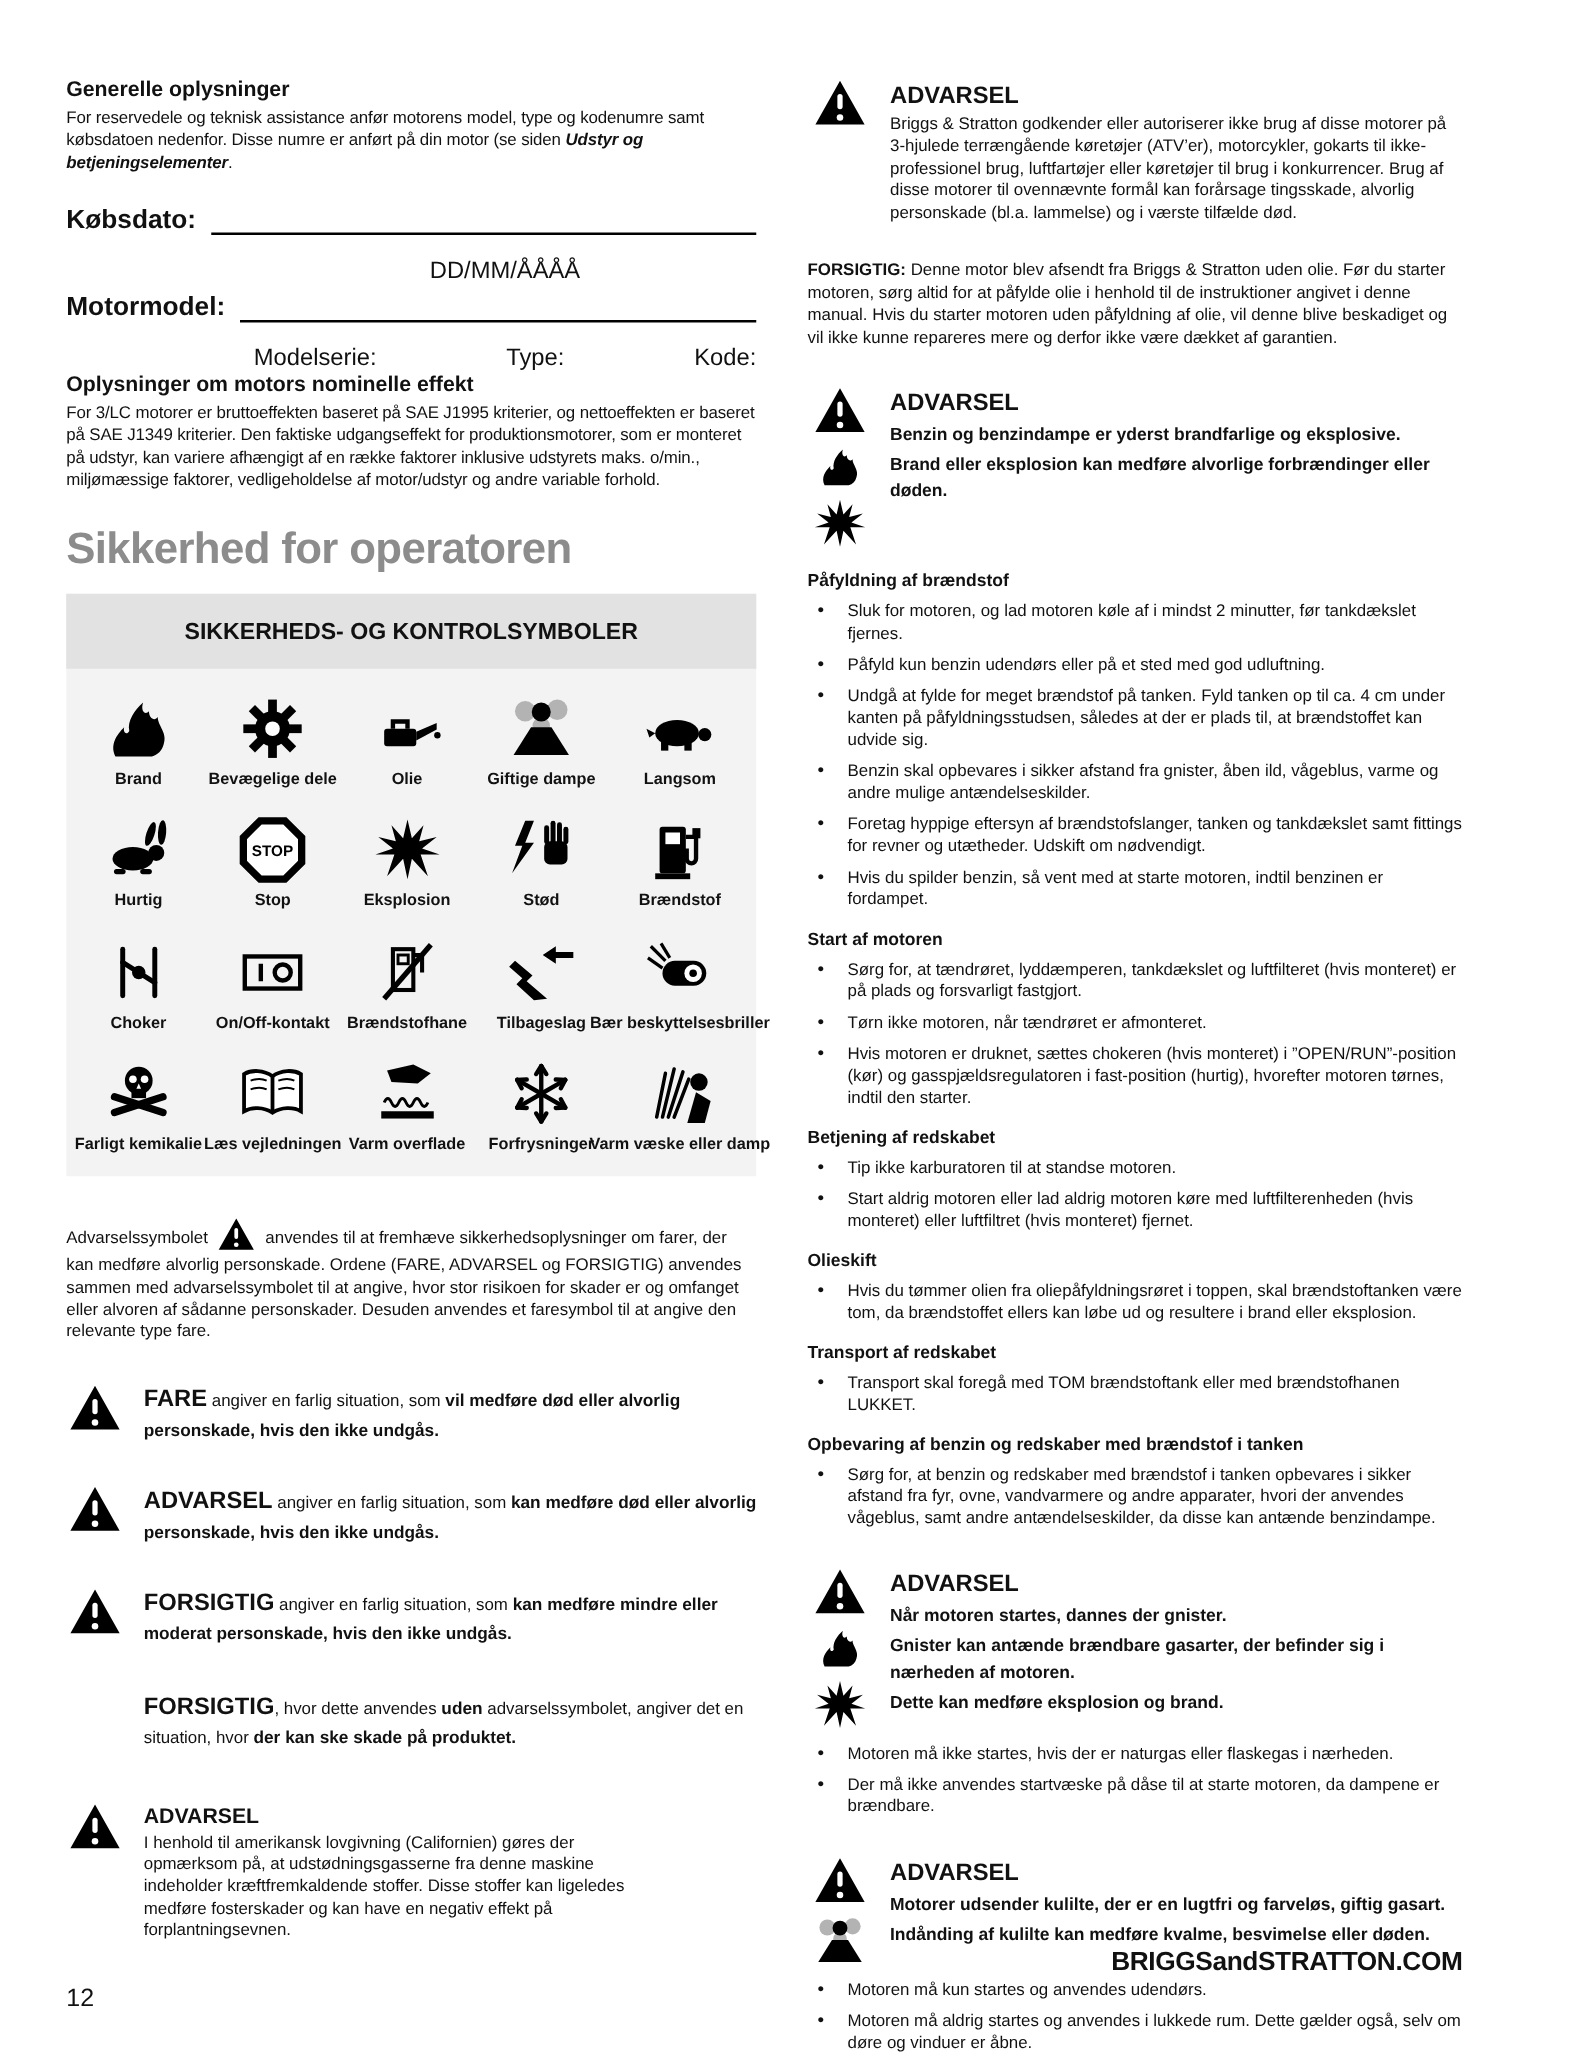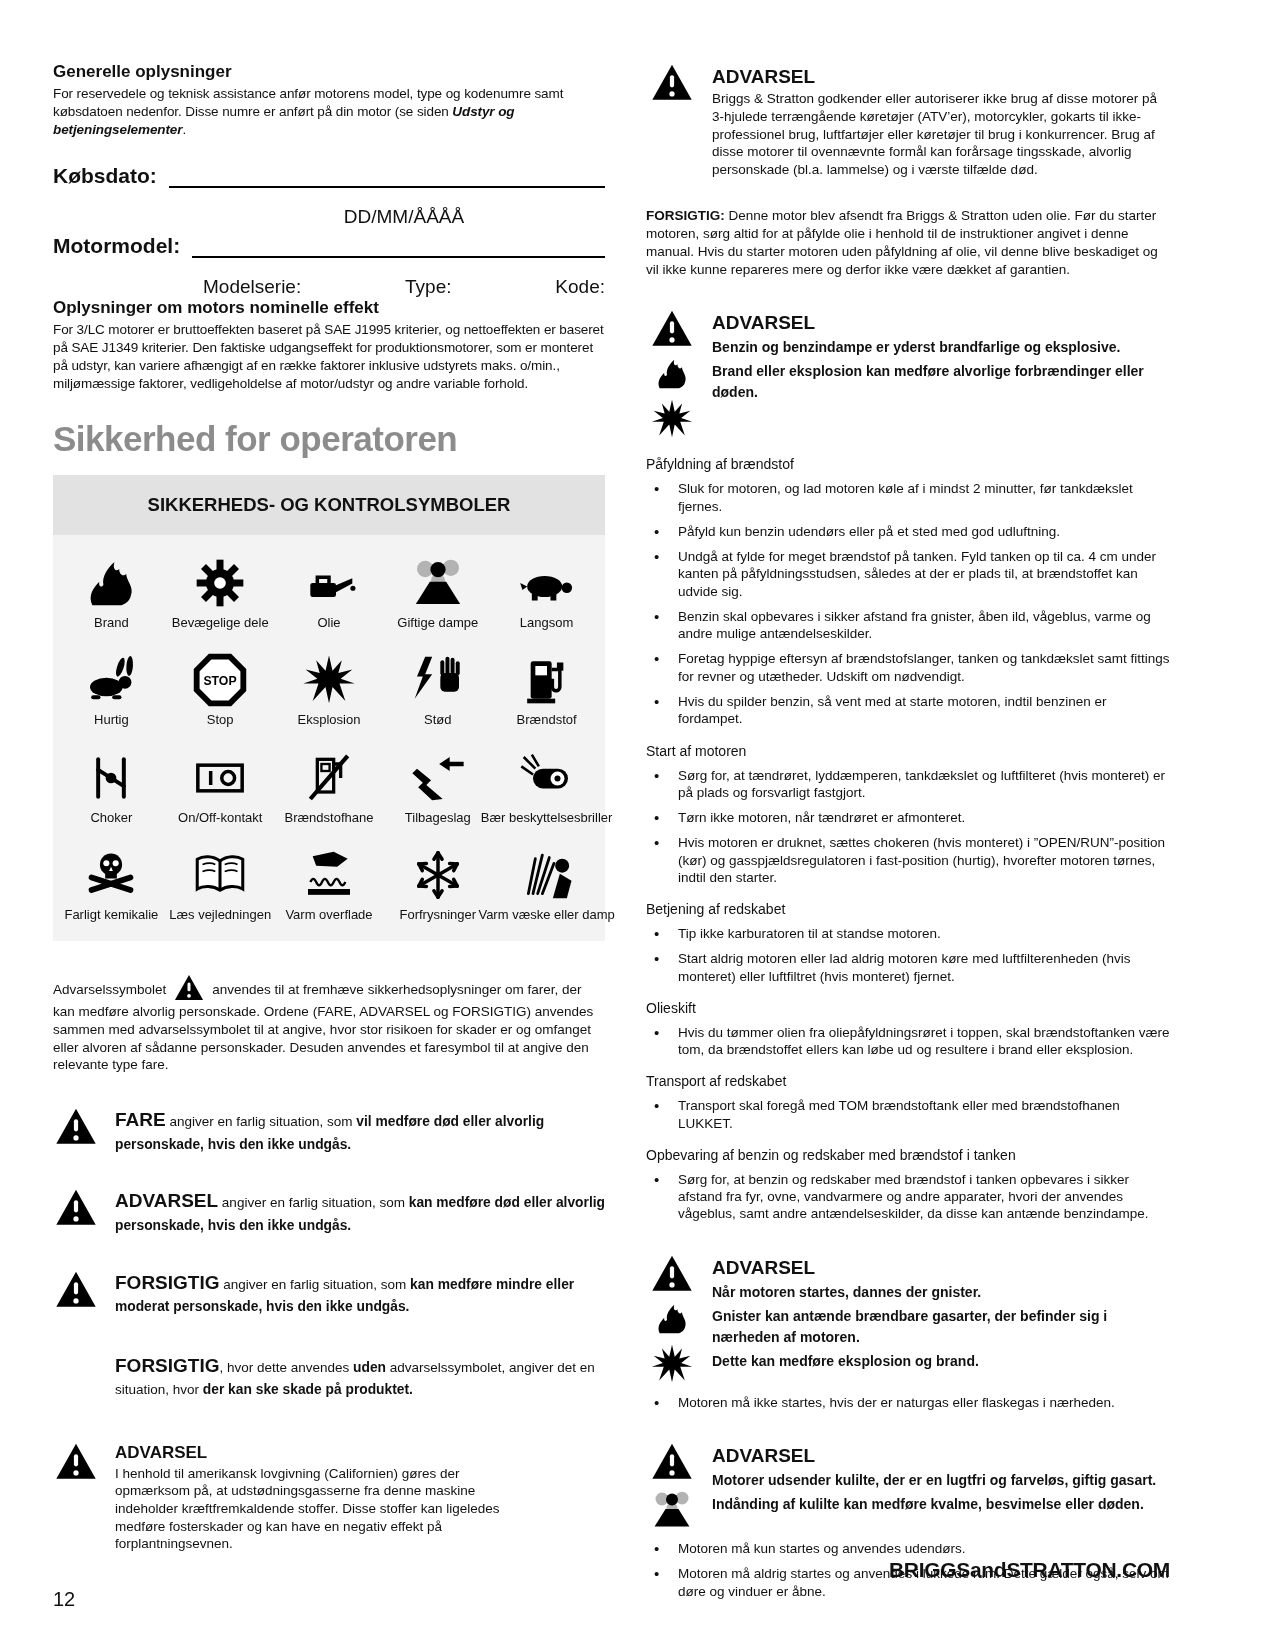--- a/index.html
+++ b/index.html
@@ -21,21 +21,21 @@
   .model-sub{display:flex;justify-content:space-between;}
 
   .power-title{margin-top:32px;}
   .safety-title{font-size:35px;font-weight:700;color:var(--title_grey,#8c8c8c);margin:26px 0 0;letter-spacing:-0.5px;}
 
   .symtable{margin-top:16px;background:var(--table_bg,#f3f3f3);padding-bottom:12px;}
   .symtable-header{background:var(--table_header_bg,#e2e2e2);font-size:18.5px;font-weight:700;text-align:center;padding:19px 0;}
   .symgrid{display:grid;grid-template-columns:repeat(5,1fr);row-gap:22px;padding:20px 4px 6px;}
   .sym-cell{display:flex;flex-direction:column;align-items:center;justify-content:flex-end;}
   .sym-ic{width:56px;height:56px;}
-  .sym-label{font-size:13px;font-weight:400;text-align:center;line-height:1.12;margin-top:5px;width:136%;}
+  .sym-label{font-size:13px;font-weight:700;text-align:center;line-height:1.12;margin-top:5px;width:136%;}
 
   .sym-intro{margin-top:32px;font-size:13.5px;line-height:1.32;}
   .tri-inline{width:34px;height:30px;vertical-align:-9px;margin:0 6px;}
 
   .sig-row{display:flex;margin-top:32px;}
   .tri-sm{width:46px;height:42px;flex:none;}
   .sig-text{margin:0 0 0 16px;font-size:13.5px;line-height:1.5;}
   .sig-word{font-size:19px;font-weight:700;}
   .sig-text strong, .note-block strong{font-size:13.8px;}
 
@@ -58,21 +58,21 @@
   .ic-burst{width:46px;height:44px;}
   .ic-fumes{width:44px;height:44px;}
   .w-body{margin-left:14px;min-width:0;}
   .w-line{font-size:14px;font-weight:700;line-height:1.5;margin:3px 0 0;}
   .w-text{font-size:13.5px;line-height:1.32;margin:1px 0 0;}
 
   .caution-para{font-size:13.5px;line-height:1.32;margin:28px 0 0;}
   .mt24{margin-top:24px;}
   .mt30{margin-top:30px;}
 
-  .rsec-h{font-size:14px;font-weight:400;margin:15px 0 0;}
+  .rsec-h{font-size:14px;font-weight:700;margin:15px 0 0;}
   ul.blist{list-style:none;margin:2px 0 0;padding:0;}
   ul.blist li{position:relative;padding-left:32px;font-size:13.5px;line-height:1.28;margin:8px 0 0;}
   ul.blist li::before{content:"\2022";position:absolute;left:8px;top:-1px;font-size:15px;}
 </style>
 </head>
 <body>
 
 <svg width="0" height="0" style="position:absolute" aria-hidden="true">
   <defs>
     <symbol id="i-tri" viewBox="0 0 48 48">
@@ -510,20 +510,21 @@
       </div>
       <div class="w-body">
         <h3 class="w-title">ADVARSEL</h3>
         <p class="w-line">Når motoren startes, dannes der gnister.</p>
         <p class="w-line">Gnister kan antænde brændbare gasarter, der befinder sig i nærheden af motoren.</p>
         <p class="w-line">Dette kan medføre eksplosion og brand.</p>
       </div>
     </div>
     <ul class="blist mt24">
       <li>Motoren må ikke startes, hvis der er naturgas eller flaskegas i nærheden.</li>
+      <li>Der må ikke anvendes startvæske på dåse til at starte motoren, da dampene er brændbare.</li>
     </ul>
 
     <div class="warnbox mt30">
       <div class="w-icons">
         <svg class="tri" viewBox="0 0 48 48">
             <use href="#i-tri"></use>
           </svg>
         <svg class="ic-fumes" viewBox="0 0 48 48">
             <use href="#i-fumes"></use>
           </svg>

